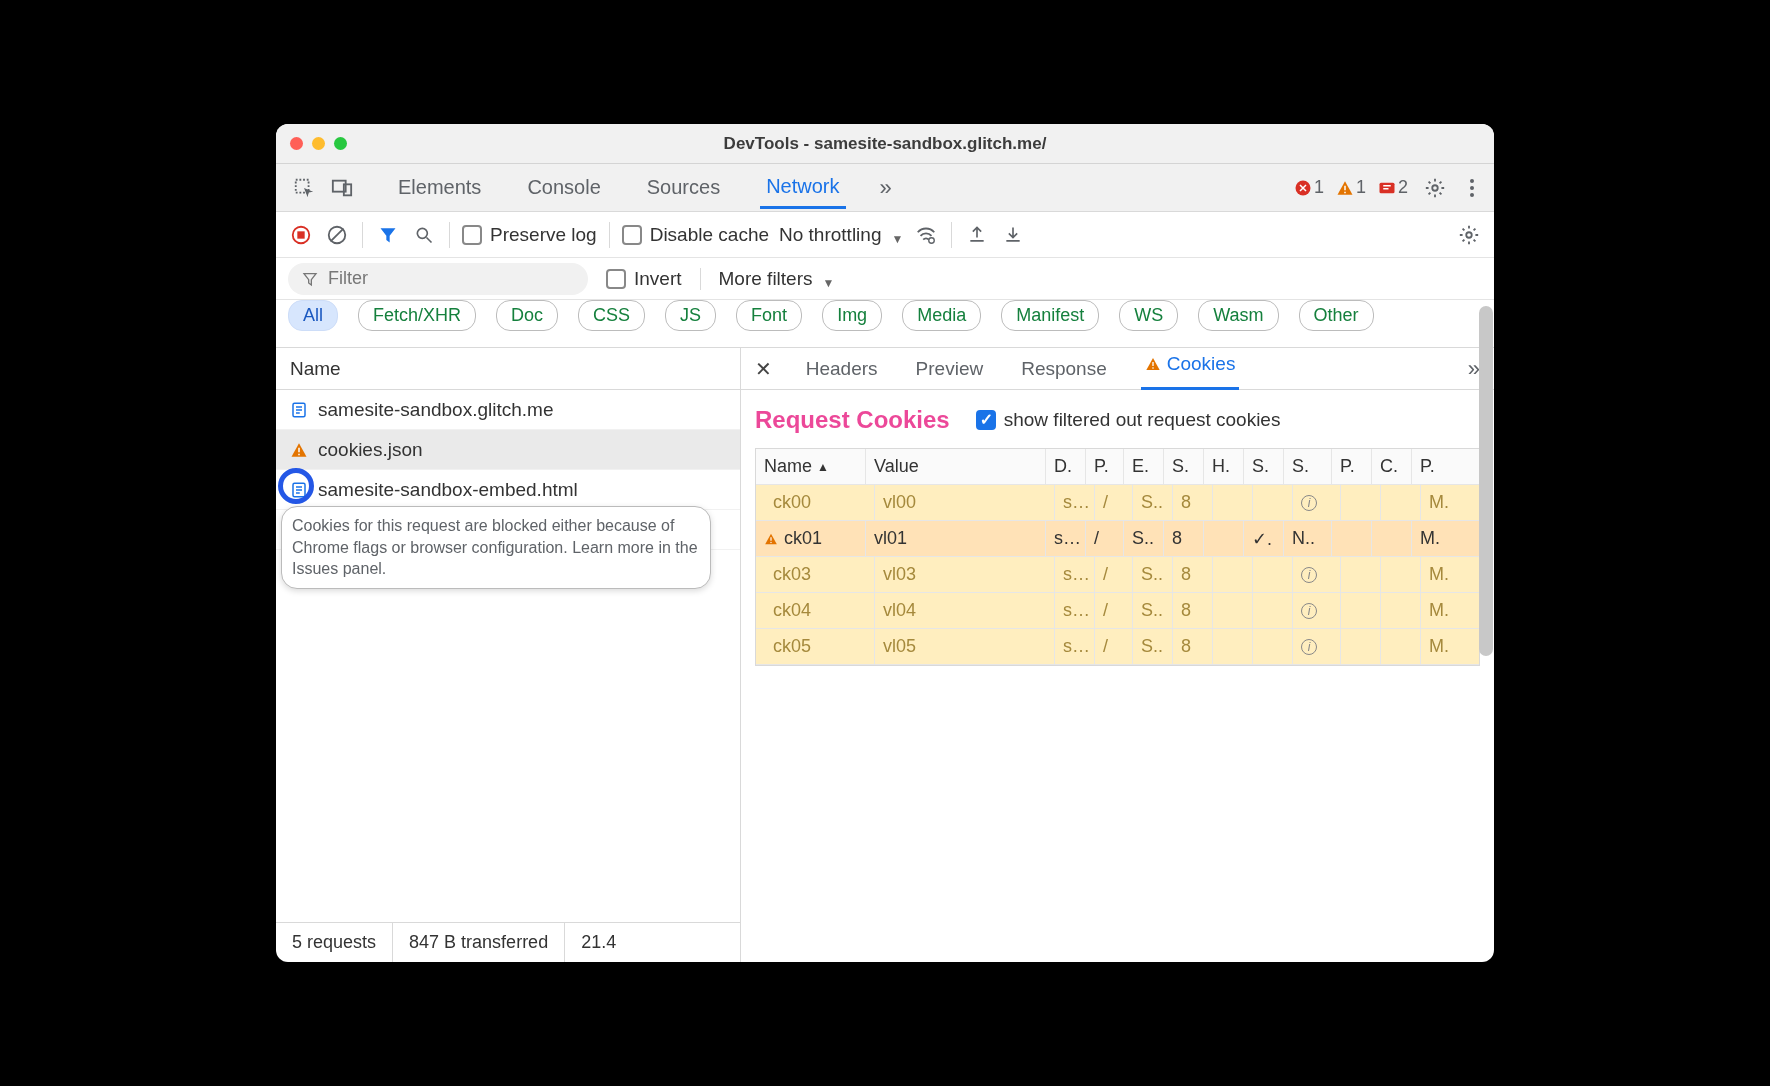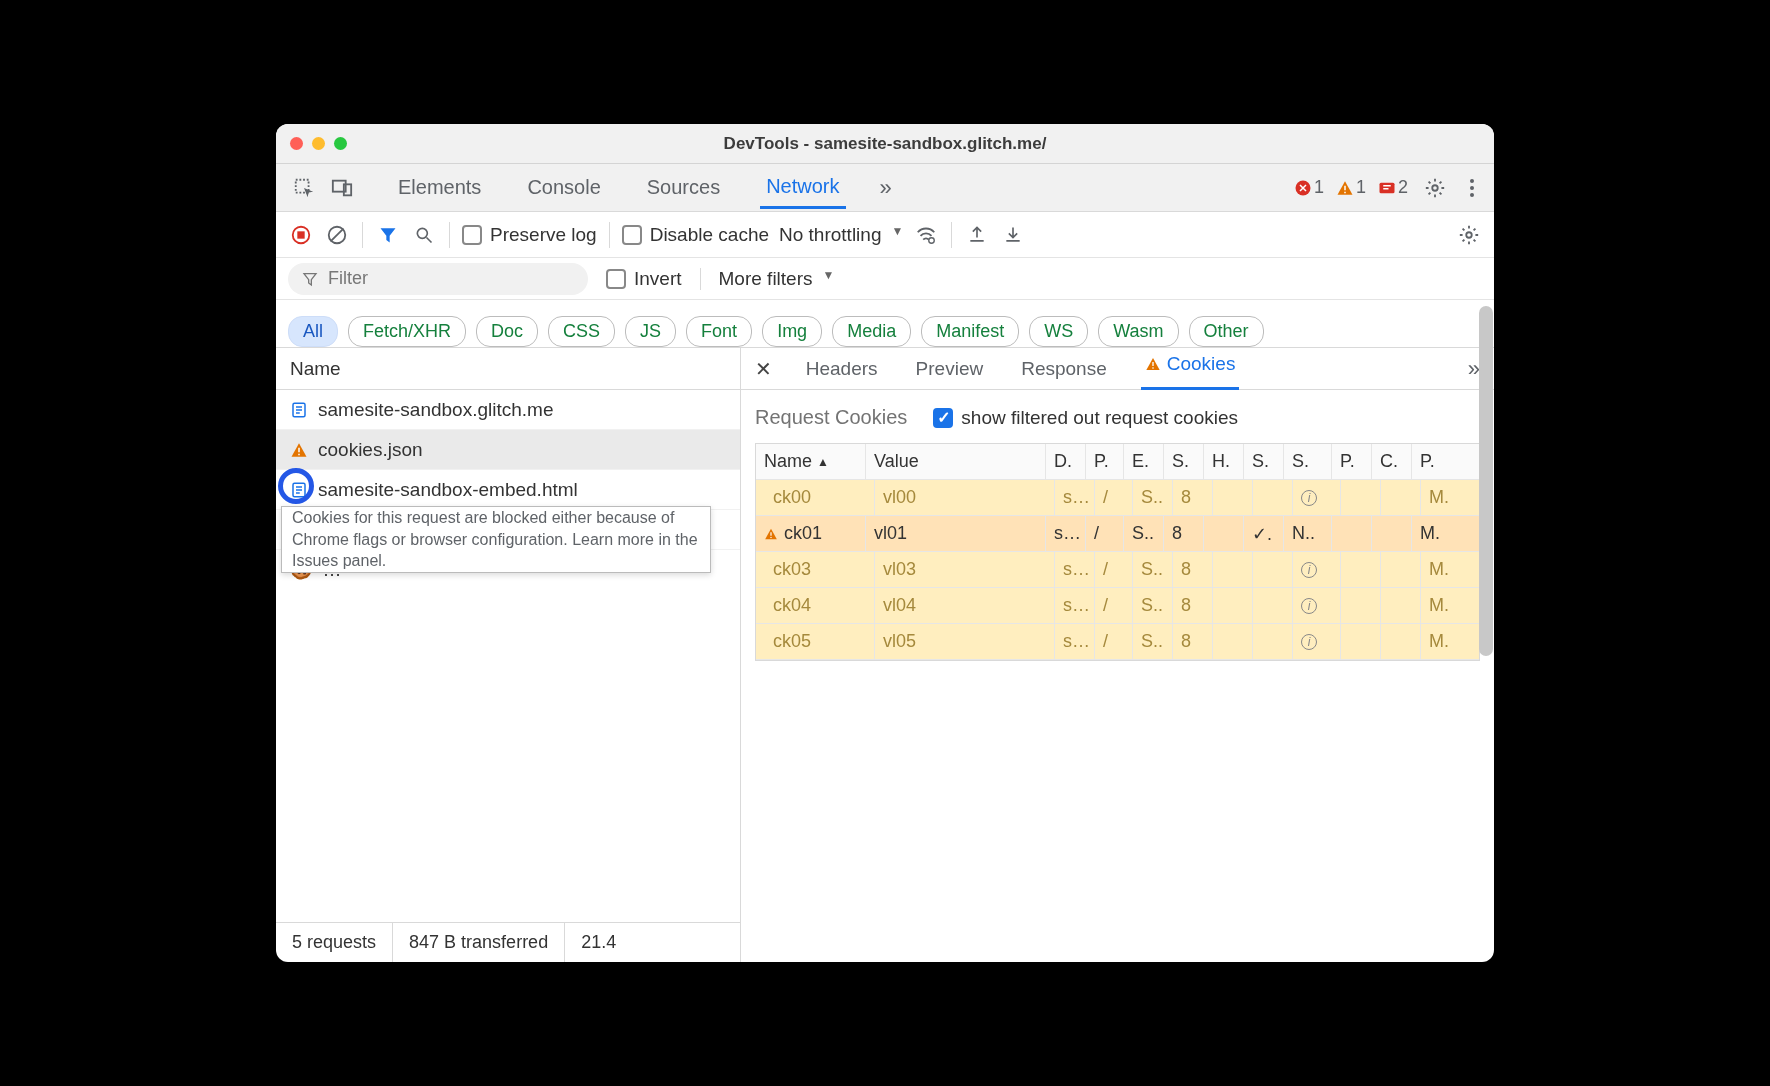--- a/index.html
+++ b/index.html
@@ -58,35 +58,35 @@
   .toolbar {
     height: 46px; border-bottom: 1px solid #e4e4e4;
     display: flex; align-items: center; padding: 0 12px; gap: 10px;
   }
   .toolbar .sep { width:1px; height:26px; background:#d9d9d9; margin: 0 2px; }
   .toolbar .ibtn { width:26px; display:flex; justify-content:center; color:#5f6368; }
   .chk { display:flex; align-items:center; gap:8px; font-size:19px; color:#333;}
   .chk .box { width:20px; height:20px; border:2px solid #888; border-radius:4px;}
   .chk .box.on { background:#1a73e8; border-color:#1a73e8; position:relative; }
   .chk .box.on::after { content:"✓"; color:#fff; position:absolute; left:2px; top:-2px; font-size:16px; font-weight:700;}
-  .dropdown { display:flex; align-items:flex-start; gap:10px; font-size:19px; color:#333;}
+  .dropdown { display:flex; align-items:flex-end; gap:10px; font-size:19px; color:#333;}
   .tri { font-size:12px; color:#666; }
 
   .filter-row {
     height: 42px; display:flex; align-items:center; padding: 0 12px; gap:18px;
     border-bottom: 1px solid #e4e4e4;
   }
   .filter-input {
     width: 300px; height: 32px; background:#f1f1f1; border-radius:16px;
     display:flex; align-items:center; padding:0 14px; gap:10px; color:#777;
   }
   .filter-input span { font-size:18px; }
 
   .chip-row {
-    height: 48px; display:flex; align-items:flex-end; padding: 0 12px; gap:10px;
+    height: 48px; display:flex; align-items:flex-start; padding: 0 12px; gap:20px;
     border-bottom: 1px solid #d9d9d9;
   }
   .chip {
     border:1px solid #bcbcbc; border-radius:14px; padding:4px 14px;
     font-size:18px; color:#15803d; background:#fff;
   }
   .chip.active { background:#d7e6fd; color:#1a58c0; border-color:#cdddf8; }
 
   .body { flex:1; display:flex; min-height:0; }
   .left-pane { width:465px; border-right:1px solid #d9d9d9; display:flex; flex-direction:column;}
@@ -96,41 +96,41 @@
   .req-item { height:40px; display:flex; align-items:center; padding:0 14px; gap:10px;
     font-size:19px; border-bottom:1px solid #f1f1f1;}
   .req-item.sel { background:#eaeaea; }
   .doc-icon { width:18px; height:18px; }
   .highlight-ring {
     position:absolute; width:36px; height:36px; border:5px solid #2457e6; border-radius:50%;
     left:2px; top:78px; z-index:5;
   }
   .tooltip {
     position:absolute; left:5px; top:116px; background:#fff; width:430px;
-    border:1px solid #bbb; border-radius:0; padding:0 10px;
+    border:1px solid #bbb; border-radius:16px; padding:8px 10px;
     font-size:16px; color:#5f6368; line-height:1.35; z-index:6;
     box-shadow: 0 2px 6px rgba(0,0,0,.15);
   }
   .req-item.file-row { }
   .left-status { height:40px; border-top:1px solid #d9d9d9; display:flex; align-items:center;
     font-size:18px; color:#333;}
   .left-status span { padding:0 16px; border-right:1px solid #d9d9d9; height:100%; display:flex; align-items:center;}
   .left-status span:last-child{ border-right:none;}
 
   .right-pane { flex:1; display:flex; flex-direction:column; min-width:0;}
   .detail-tabs {
     height:42px; display:flex; align-items:center; gap:30px; padding:0 14px;
     border-bottom:1px solid #d9d9d9;
   }
   .detail-tabs .x { font-size:20px; color:#444; }
   .dtab { font-size:19px; color:#5f6368; padding:6px 4px; display:flex; align-items:center; gap:6px;}
   .dtab.active { color:#1a73e8; border-bottom:3px solid #1a73e8; padding-bottom:12px;}
   .cookies-panel { padding:16px 14px 10px 14px; }
   .rc-head { display:flex; align-items:center; gap:26px; margin-bottom:14px;}
-  .rc-head .title { font-size:20px; font-weight:400; color:#737373;}
+  .rc-head .title { font-size:24px; font-weight:700; color:#ec4899;}
   .rc-head .chk span { font-size:19px; color:#333;}
   .cookie-table { border:1px solid #d9d9d9; font-size:18px; }
   .ct-row { display:grid;
     grid-template-columns: 110px 180px 40px 38px 40px 40px 40px 40px 48px 40px 40px 40px;
     border-bottom:1px solid #e6e6e6; min-height:36px; }
   .ct-row div { padding:6px 8px; border-right:1px solid #e6e6e6; white-space:nowrap; overflow:hidden; text-overflow:ellipsis; display:flex; align-items:center;}
   .ct-row div:last-child{ border-right:none;}
   .ct-row.header { background:#fafafa; color:#333; }
   .ct-row.dim { background:#ffeebf;padding-left:9px; }
   .ct-row.dim div { color:#a5893c; }

